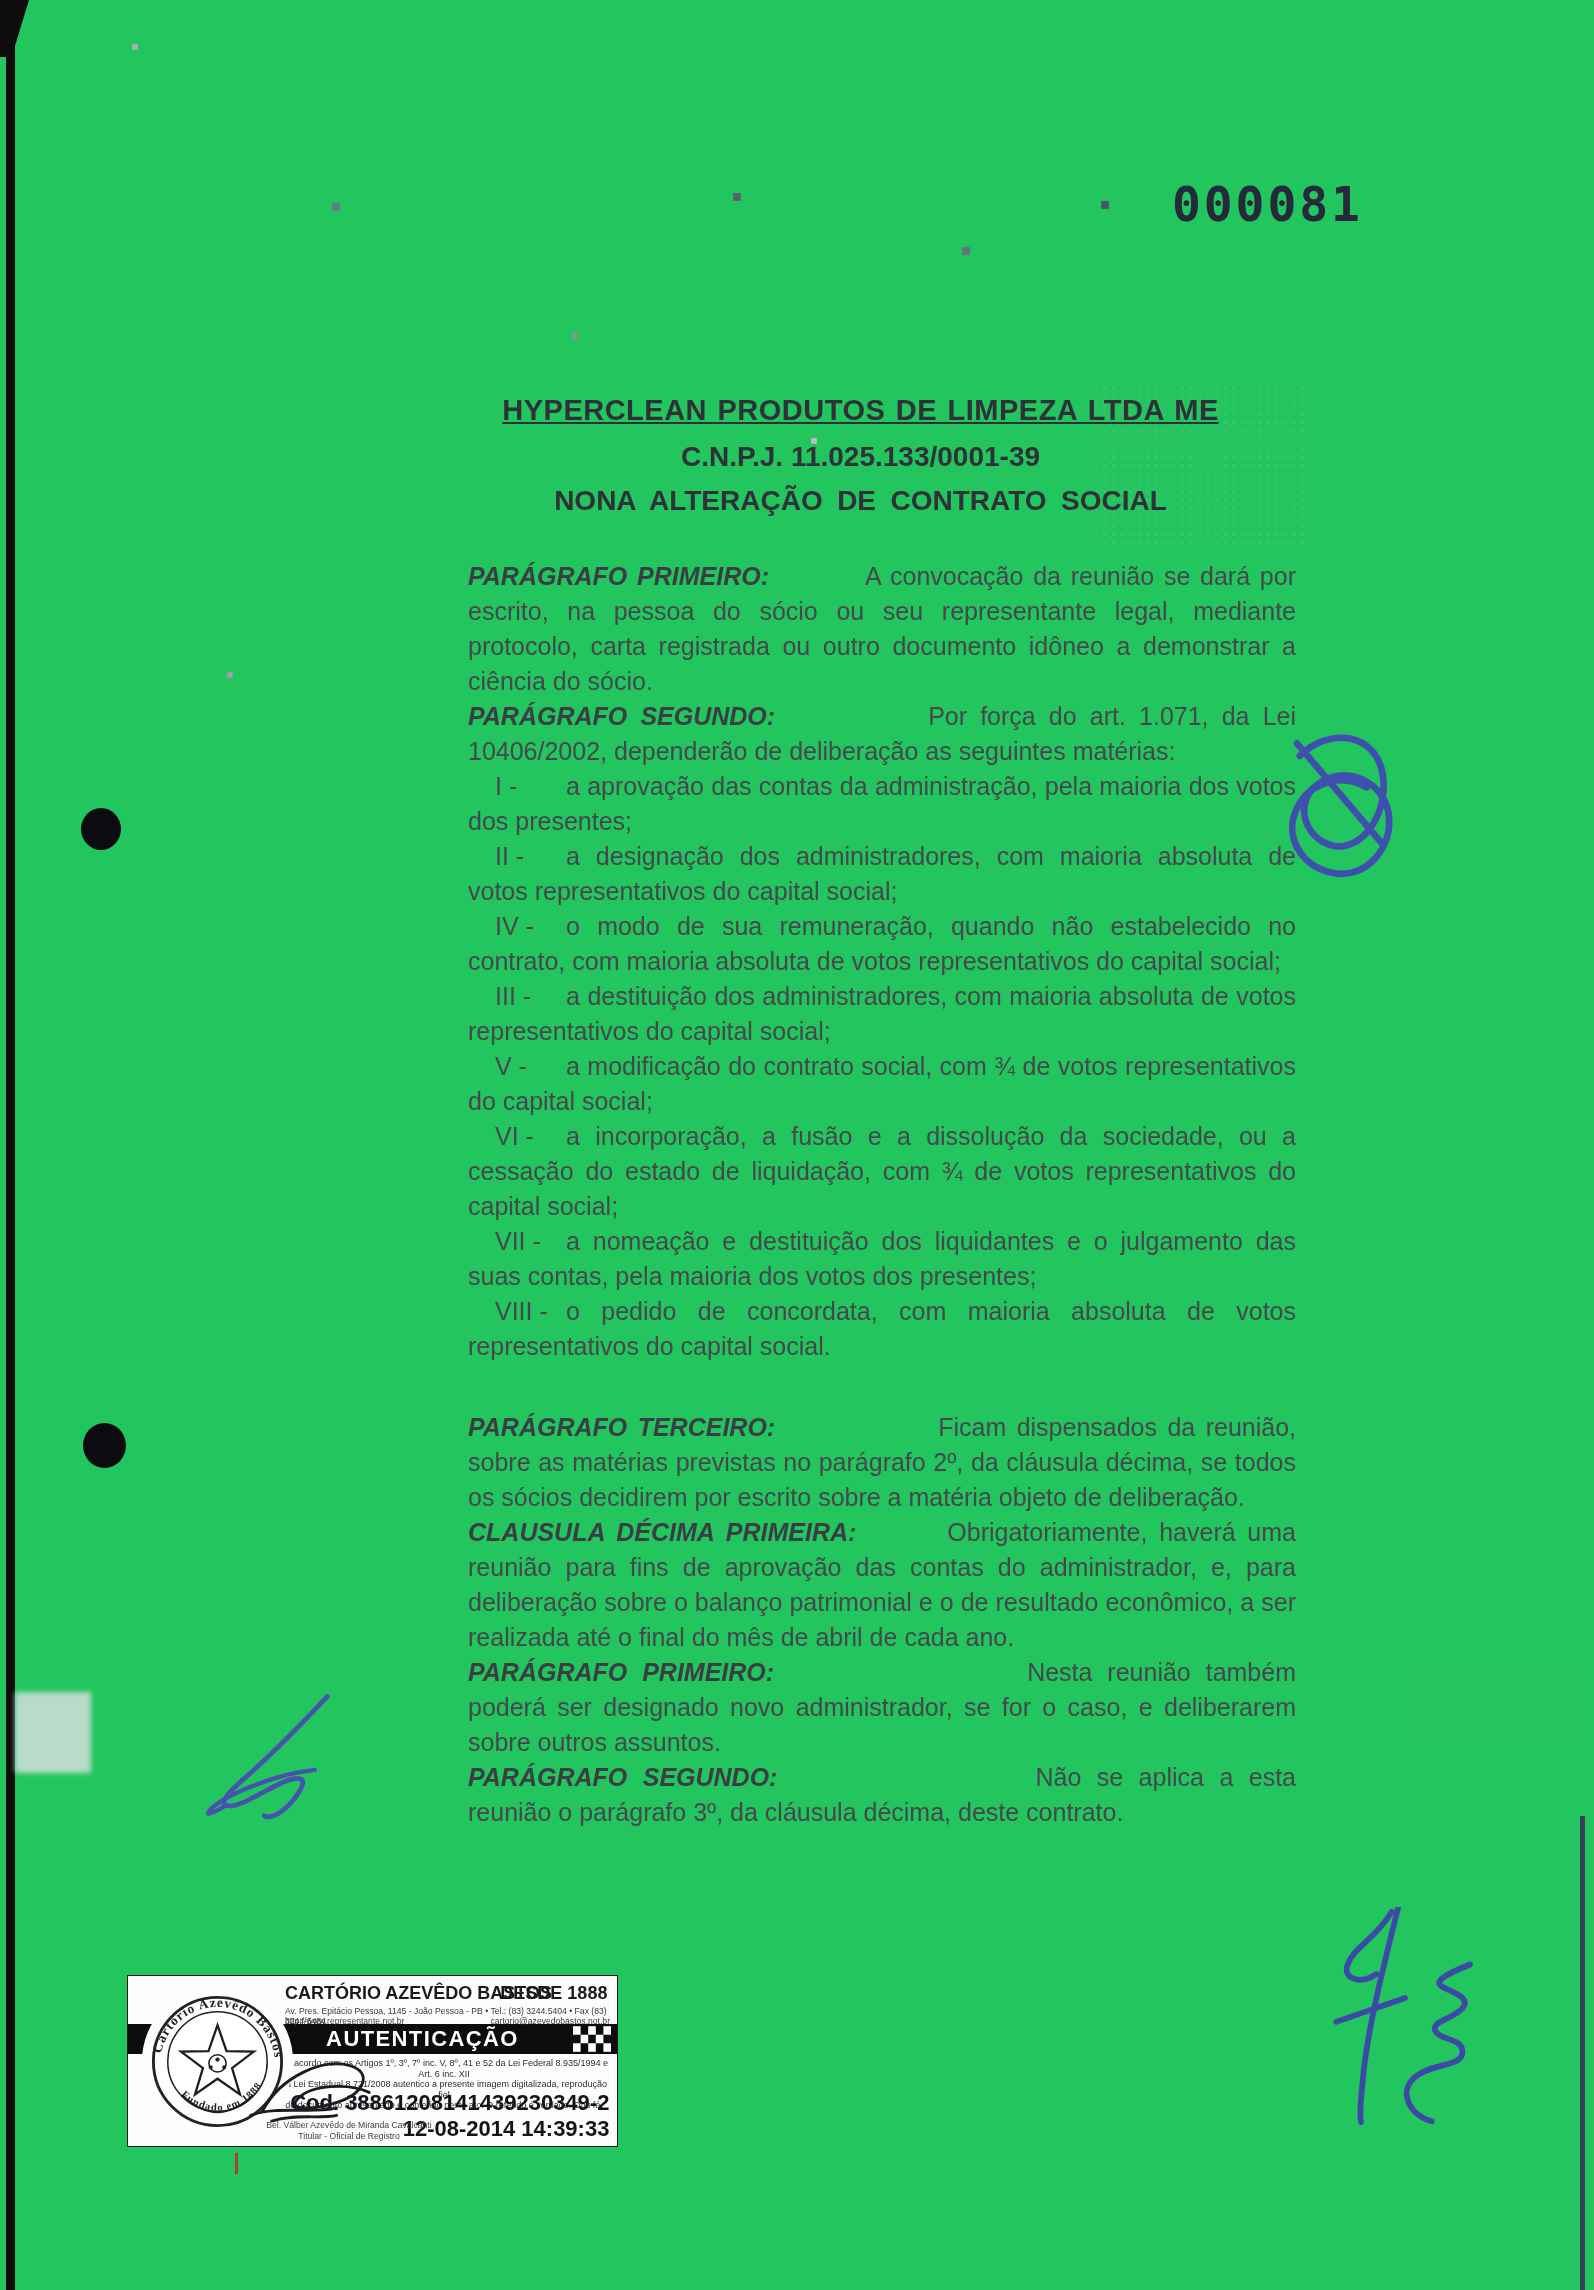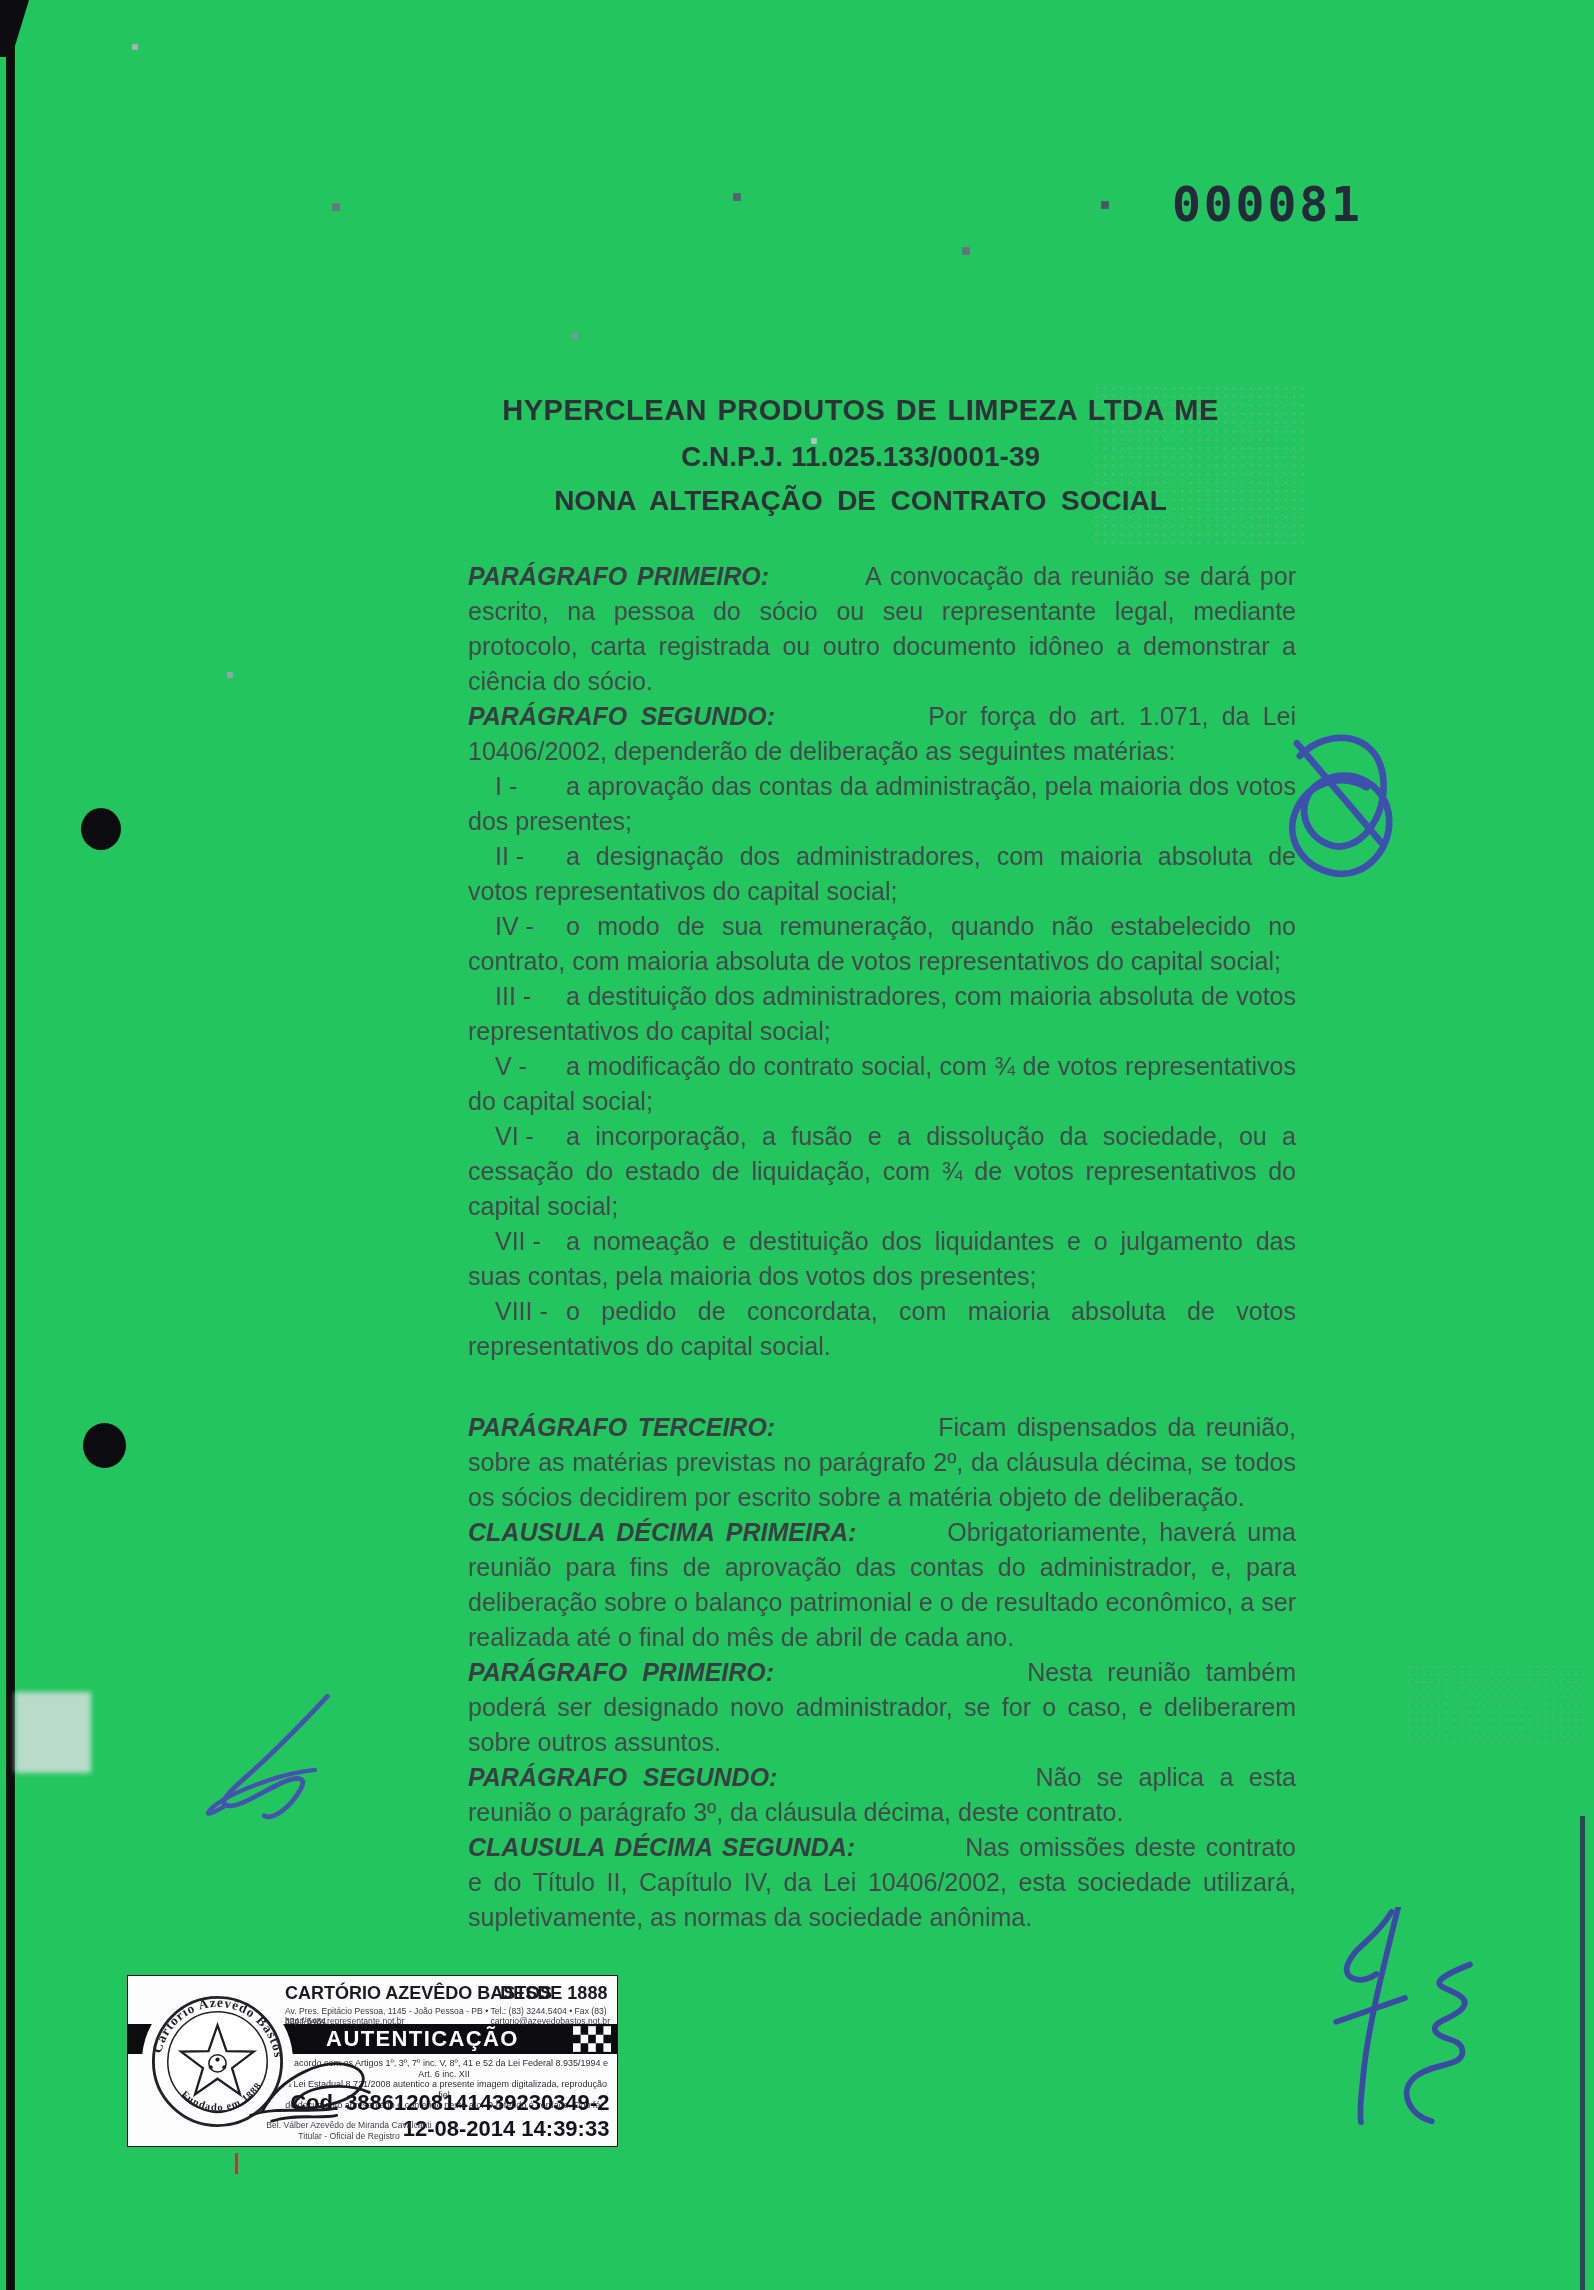--- a/index.html
+++ b/index.html
@@ -20,21 +20,21 @@
                229px 674px 0 1.9px #9aa0ac,134px 46px 0 1.9px #aab0bb;}
   .dot-residue{position:absolute;left:1092px;top:384px;width:215px;height:163px;opacity:.4;
     background-image:radial-gradient(#9aa3b5 1.1px,transparent 1.6px);background-size:8.6px 8.6px;}
   .dot-residue2{position:absolute;left:1405px;top:1663px;width:182px;height:86px;opacity:.28;
     background-image:radial-gradient(#9aa3b5 1.1px,transparent 1.5px);background-size:7.6px 7.6px;}
 
   .page-num{position:absolute;left:1172px;top:176px;font-family:"DejaVu Sans Mono",monospace;
     font-weight:bold;font-size:48px;letter-spacing:2.9px;color:#242a3a;}
 
   .doc-head{position:absolute;left:421px;width:879px;text-align:center;color:#2f3138;font-weight:bold;}
-  .h1{top:394px;font-size:29px;letter-spacing:0.5px;word-spacing:1.9px;}
+  .h1{top:394px;font-size:29px;letter-spacing:0.5px;word-spacing:1.9px;text-decoration:underline;}
   .h2{top:441px;font-size:28px;}
   .h3{top:485px;font-size:28px;word-spacing:6.7px;}
 
   .body-col{position:absolute;left:468px;top:559px;width:828px;font-size:25px;line-height:35px;
     color:#45474d;text-align:justify;}
   .body-col p{margin:0;}
   .lbl{font-weight:bold;font-style:italic;color:#3b3d44;}
   .gap{display:inline-block;height:1px;}
   .g0{width:96px;} .g1{width:153px;}
   .b0{width:163px;} .b1{width:91px;} .b2{width:253px;} .b3{width:258px;} .b4{width:110px;}
@@ -97,21 +97,20 @@
       <p class="li"><span class="num">V -</span><span>a modificação do contrato social, com ¾ de votos representativos do capital social;</span></p>
       <p class="li"><span class="num">VI -</span><span>a incorporação, a fusão e a dissolução da sociedade, ou a cessação do estado de liquidação, com ¾ de votos representativos do capital social;</span></p>
       <p class="li"><span class="num">VII -</span><span>a nomeação e destituição dos liquidantes e o julgamento das suas contas, pela maioria dos votos dos presentes;</span></p>
       <p class="li"><span class="num">VIII -</span><span>o pedido de concordata, com maioria absoluta de votos representativos do capital social.</span></p>
     </div>
 
     <p class="mb30"><span class="lbl">PARÁGRAFO TERCEIRO:</span><span class="gap b0"></span><span>Ficam dispensados da reunião, sobre as matérias previstas no parágrafo 2º, da cláusula décima, se todos os sócios decidirem por escrito sobre a matéria objeto de deliberação.</span></p>
     <p class="mb24"><span class="lbl">CLAUSULA DÉCIMA PRIMEIRA:</span><span class="gap b1"></span><span>Obrigatoriamente, haverá uma reunião para fins de aprovação das contas do administrador, e, para deliberação sobre o balanço patrimonial e o de resultado econômico, a ser realizada até o final do mês de abril de cada ano.</span></p>
     <p class="mb30"><span class="lbl">PARÁGRAFO PRIMEIRO:</span><span class="gap b2"></span><span>Nesta reunião também poderá ser designado novo administrador, se for o caso, e deliberarem sobre outros assuntos.</span></p>
     <p class="mb46"><span class="lbl">PARÁGRAFO SEGUNDO:</span><span class="gap b3"></span><span>Não se aplica a esta reunião o parágrafo 3º, da cláusula décima, deste contrato.</span></p>
-    <p><span class="lbl">CLAUSULA DÉCIMA SEGUNDA:</span><span class="gap b4"></span><span>Nas omissões deste contrato e do Título II, Capítulo IV, da Lei 10406/2002, esta sociedade utilizará, supletivamente, as normas da sociedade anônima.</span></p>
   </div>
 
   <svg class="ink" style="left:1276px;top:722px;" width="143" height="182" viewBox="0 0 150 190">
     <g fill="none" stroke="#3f4fae" stroke-width="7" stroke-linecap="round">
       <path d="M25,35 C55,5 105,10 112,55 C119,100 85,140 55,128 C25,116 20,78 48,62 C76,46 112,62 118,95"></path>
       <path d="M118,95 C124,130 95,165 60,158 C25,151 8,118 22,90 C34,64 68,52 95,68"></path>
       <path d="M22,22 L112,128"></path>
     </g>
   </svg>
 

